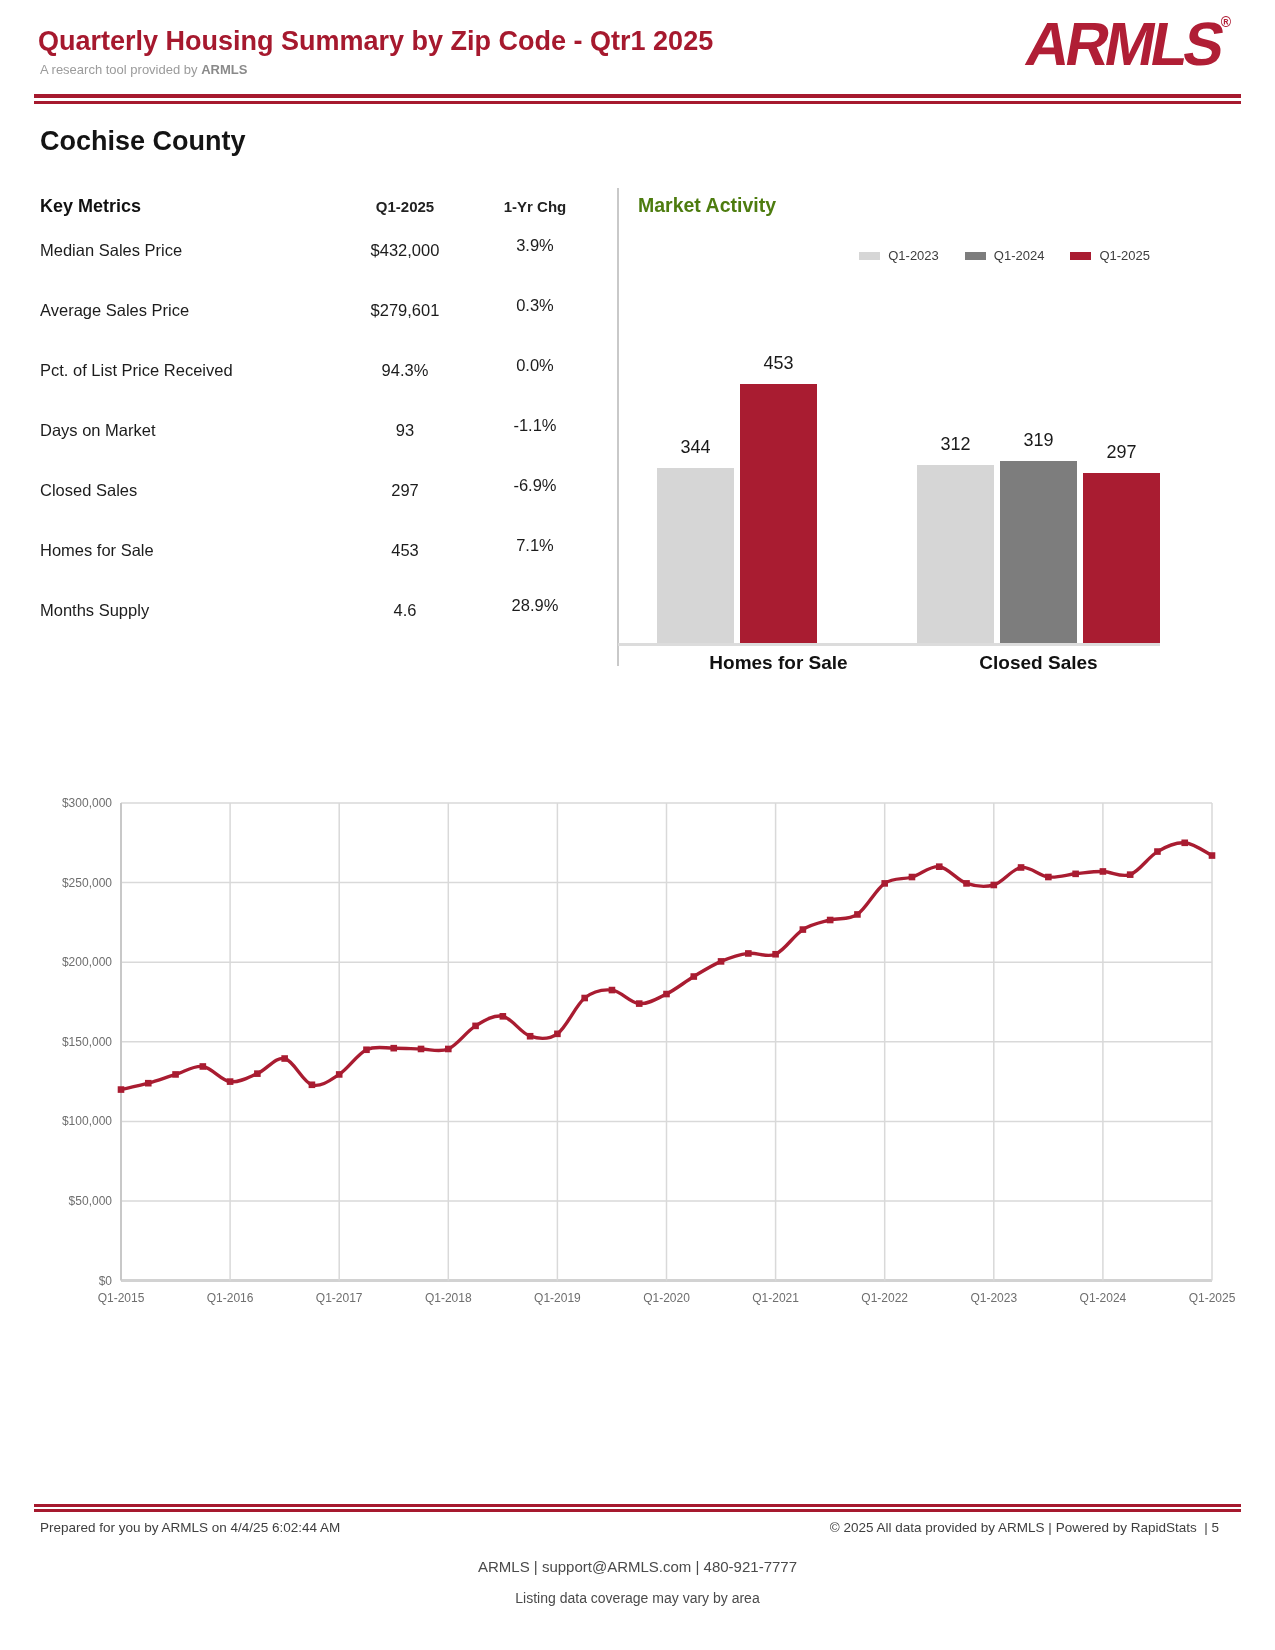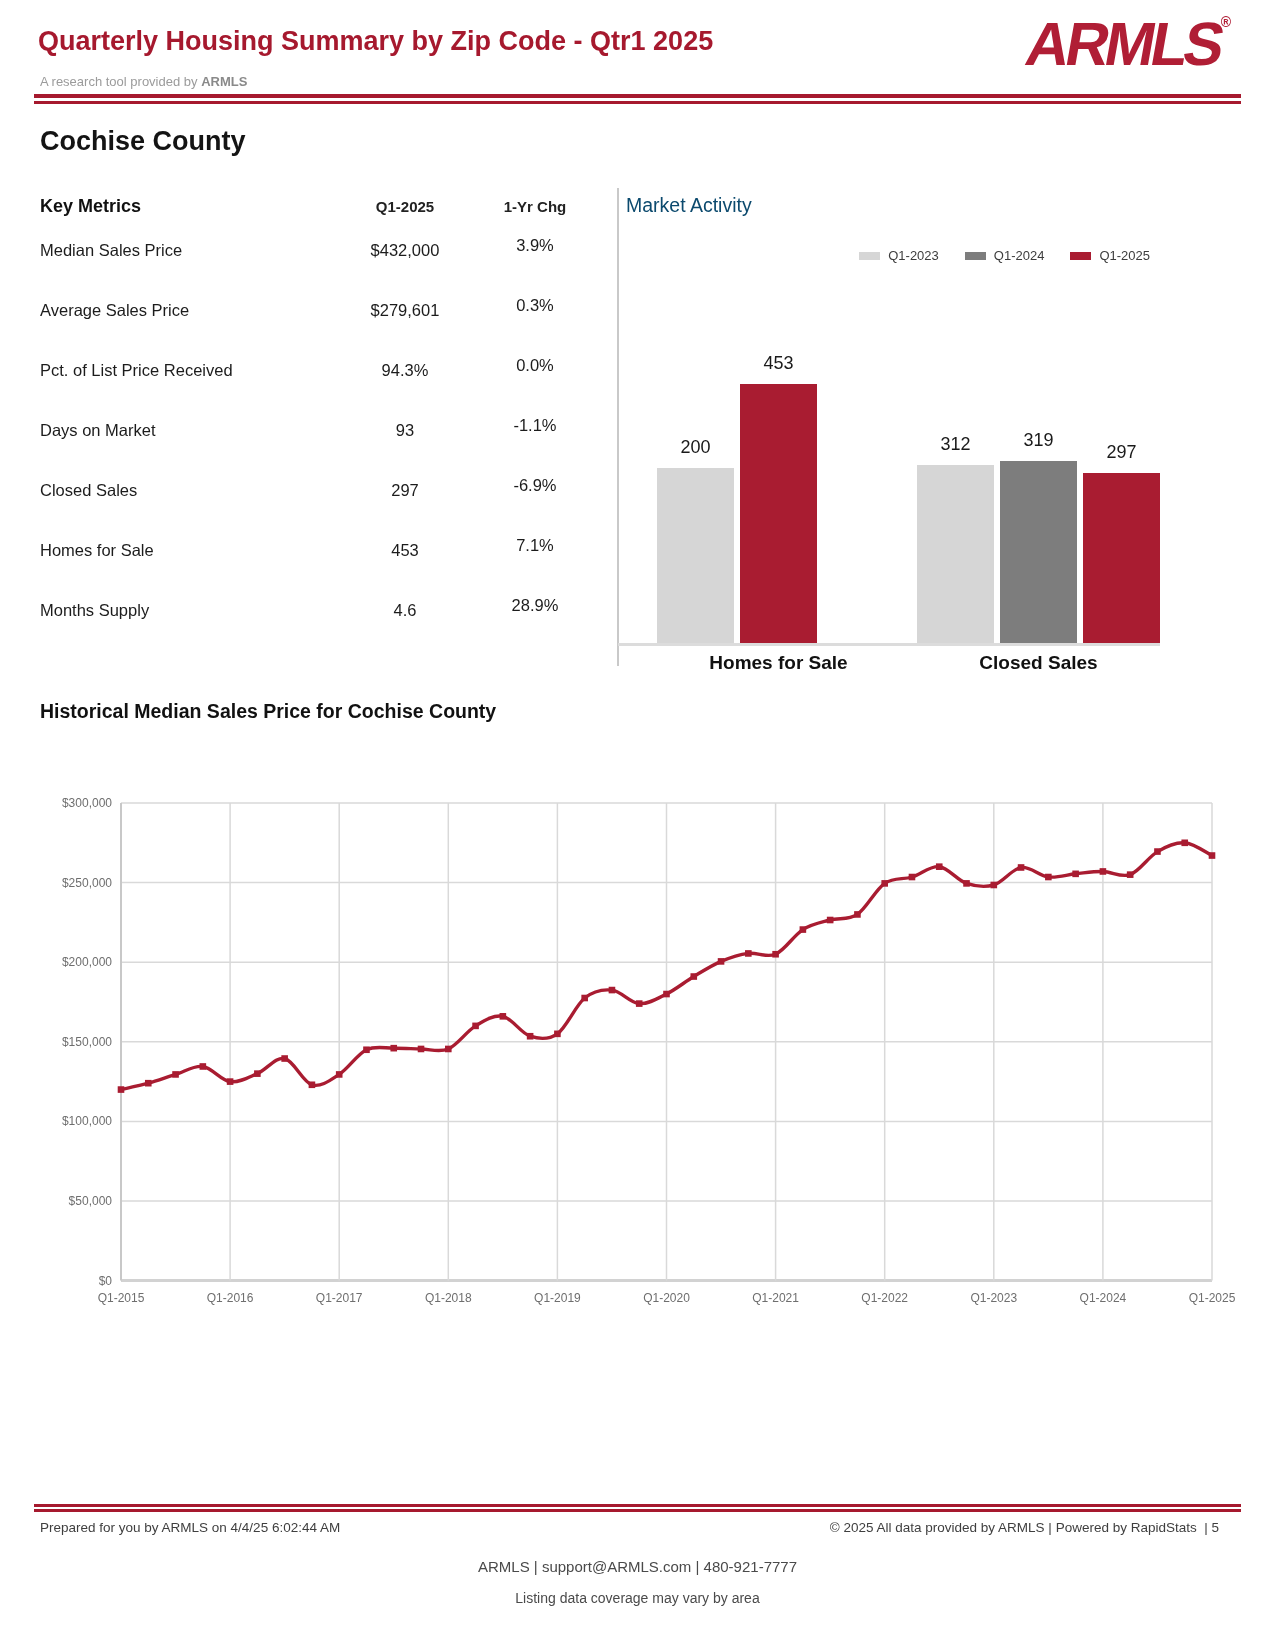--- a/index.html
+++ b/index.html
@@ -1,21 +1,21 @@
 <!DOCTYPE html>
 <html><head>
 <meta charset="utf-8">
 <style>
   * { margin:0; padding:0; box-sizing:border-box; }
   body { background:#ffffff; font-family:"Liberation Sans", sans-serif; }
   .page { position:relative; width:1275px; height:1650px; background:#fff; overflow:hidden; }
 
   
   .hdr-title { position:absolute; left:38px; top:26px; font-size:27px; font-weight:bold; color:#A6192E; letter-spacing:0; }
-  .hdr-sub { position:absolute; left:40px; top:62px; font-size:13px; color:#9b9b9b;margin-top:12px; }
+  .hdr-sub { position:absolute; left:40px; top:62px; font-size:13px; color:#9b9b9b; }
   .hdr-sub b { color:#8a8a8a; }
   .logo { position:absolute; right:44px; top:10px; color:#B01E35; white-space:nowrap; }
   .logo .logo-word { display:inline-block; font-size:60px; font-weight:bold; letter-spacing:-4px; transform:skewX(-10deg) scaleY(1.02); }
   .logo .logo-reg { font-size:14px; vertical-align:38px; font-weight:bold; }
   .rule2 { position:absolute; left:34px; right:34px; }
   .rule2 .l1 { height:4px; background:#A6192E; }
   .rule2 .l2 { height:3px; background:#A6192E; margin-top:3px; }
   .rule2.top { top:94px; }
   .rule2.bot { top:1504px; }
   .region-title { position:absolute; left:40px; top:126px; font-size:27px; font-weight:bold; color:#141414; }
@@ -29,21 +29,21 @@
   .m-cell { height:60px; display:flex; align-items:center; font-size:16.5px; color:#1c1c1c; }
   .m-cell.lbl { justify-content:flex-start; }
   .m-cell.val { justify-content:center; }
   .m-cell.chg { justify-content:center; position:relative; top:-5px; }
 
   
   .divider-v { position:absolute; left:617px; top:188px; width:2px; height:478px; background:#C9C9C9; }
 
   
   .activity { position:absolute; left:618px; top:192px; width:560px; height:480px; }
-  .act-title { position:absolute; left:8px; top:2px; font-size:19.5px; font-weight:normal; color:#0c4a6e; }
+  .act-title { position:absolute; left:20px; top:2px; font-size:19.5px; font-weight:bold; color:#4d7c0f; }
   .legend { position:absolute; top:56px; right:28px; display:flex; gap:26px; align-items:center; }
   .legend-item { display:flex; align-items:center; gap:8px; }
   .legend-swatch { width:21px; height:8px; }
   .legend-label { font-size:13px; color:#3d3d3d; }
   .bars-area { position:absolute; left:27px; top:156px; width:515px; height:295px; display:flex; justify-content:space-between; padding-left:12px; }
   .baseline { position:absolute; left:0px; top:451px; width:542px; height:3px; background:#DCDCDC; }
   .bar-group { display:flex; flex-direction:column; }
   .group-bars { display:flex; align-items:flex-end; gap:6px; height:295px; }
   .bar-col { width:77px; display:flex; flex-direction:column; justify-content:flex-end; align-items:center; }
   .bar-val { font-size:18px; color:#1a1a1a; margin-bottom:10px; }
@@ -120,21 +120,21 @@
         </div>
         <div class="legend-item">
           <div class="legend-swatch" style="background: rgb(169, 28, 49);"></div>
           <span class="legend-label">Q1-2025</span>
         </div>
       </div>
     <div class="bars-area">
         <div class="bar-group">
           <div class="group-bars">
             <div class="bar-col">
-              <div class="bar-val">200</div>
+              <div class="bar-val">344</div>
               <div class="bar-rect" style="height: 175px; background: rgb(214, 214, 214);"></div>
             </div>
             <div class="bar-col">
               <div class="bar-val">453</div>
               <div class="bar-rect" style="height: 259px; background: rgb(169, 28, 49);"></div>
             </div>
           </div>
         </div>
         <div class="bar-group">
           <div class="group-bars">
@@ -153,21 +153,20 @@
           </div>
         </div>
       </div>
     <div class="baseline" style="left:0px;"></div>
     <div class="cat-row">
         <div class="cat-label">Homes for Sale</div>
         <div class="cat-label">Closed Sales</div>
       </div>
   </div>
 
-  <div class="hist-title">Historical Median Sales Price for Cochise County</div>
   <div class="linechart">
     <svg id="hist-svg" width="1200" height="575">
         <line x1="85" y1="58" x2="1176" y2="58" stroke="#D9D9D9" stroke-width="1.5"></line>
         <text x="76" y="62" text-anchor="end" font-size="12" fill="#6E6E6E" font-family="Liberation Sans, sans-serif">$300,000</text>
         <line x1="85" y1="137.59999999999997" x2="1176" y2="137.59999999999997" stroke="#D9D9D9" stroke-width="1.5"></line>
         <text x="76" y="141.59999999999997" text-anchor="end" font-size="12" fill="#6E6E6E" font-family="Liberation Sans, sans-serif">$250,000</text>
         <line x1="85" y1="217.20000000000005" x2="1176" y2="217.20000000000005" stroke="#D9D9D9" stroke-width="1.5"></line>
         <text x="76" y="221.20000000000005" text-anchor="end" font-size="12" fill="#6E6E6E" font-family="Liberation Sans, sans-serif">$200,000</text>
         <line x1="85" y1="296.8" x2="1176" y2="296.8" stroke="#D9D9D9" stroke-width="1.5"></line>
         <text x="76" y="300.8" text-anchor="end" font-size="12" fill="#6E6E6E" font-family="Liberation Sans, sans-serif">$150,000</text>

